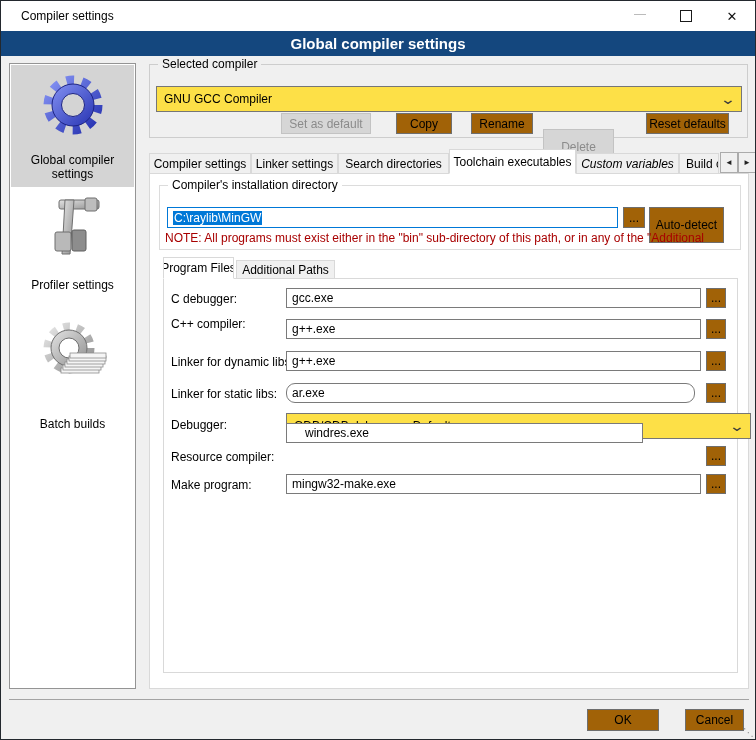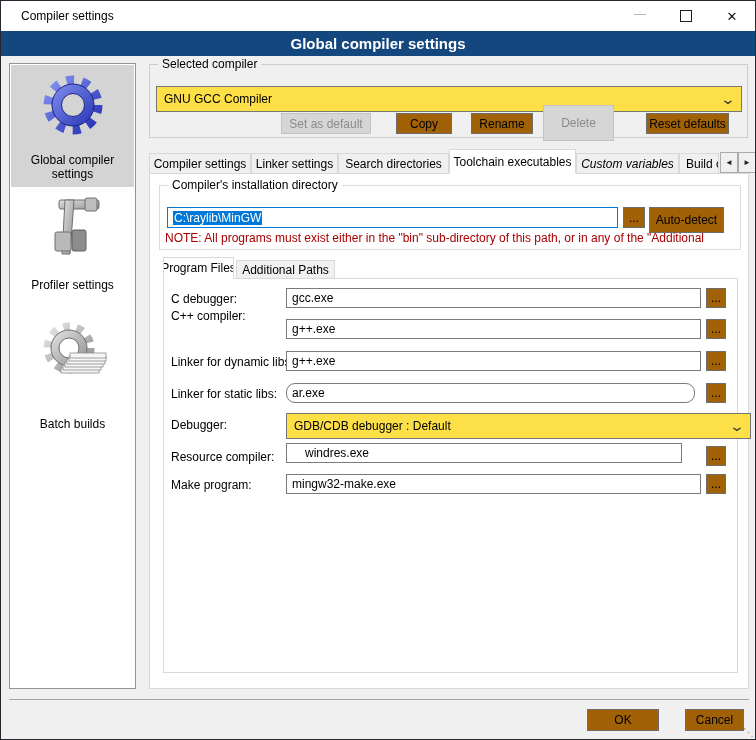--- a/index.html
+++ b/index.html
@@ -129,21 +129,21 @@
   <div class="abs gb" style="left:148px;top:63px;width:599px;height:74px;">
     <span class="leg">Selected compiler</span>
   </div>
   <div class="abs combo" style="left:155px;top:85px;width:586px;height:22px;">
     <span>GNU GCC Compiler</span>
     <span class="chev">⌄</span>
   </div>
   <div class="abs btn dis" style="left:280px;top:112px;width:90px;height:21px;">Set as default</div>
   <div class="abs btn" style="left:395px;top:112px;width:56px;height:21px;">Copy</div>
   <div class="abs btn" style="left:470px;top:112px;width:62px;height:21px;">Rename</div>
-  <div class="abs btn dis" style="left:542px;top:104px;width:71px;height:36px;">Delete</div>
+  <div class="abs btn dis" style="left:542px;top:128px;width:71px;height:36px;">Delete</div>
   <div class="abs btn" style="left:645px;top:112px;width:83px;height:21px;">Reset defaults</div>
 
   <div class="abs tab" style="left:148px;top:152px;width:102px;height:21px;">Compiler settings</div>
   <div class="abs tab" style="left:250px;top:152px;width:87px;height:21px;">Linker settings</div>
   <div class="abs tab on" style="left:448px;top:148px;width:127px;height:25px;">Toolchain executables</div>
   <div class="abs tab" style="left:337px;top:152px;width:111px;height:21px;">Search directories</div>
   <div class="abs tab" style="left:575px;top:152px;width:103px;height:21px;font-style:italic;">Custom variables</div>
   <div class="abs tab" style="left:678px;top:152px;width:40px;height:21px;justify-content:flex-start;padding-left:6px;">Build options</div>
   <div class="abs arrowbtn" style="left:719px;top:151px;width:18px;height:21px;">
     <span>◄</span>
@@ -154,34 +154,34 @@
 
   <div class="abs page" style="left:148px;top:172px;width:600px;height:516px;"></div>
 
   <div class="abs gb gb-white" style="left:158px;top:184px;width:582px;height:65px;z-index:4;">
     <span class="leg leg-white">Compiler's installation directory</span>
   </div>
   <div class="abs input focus" style="left:166px;top:206px;width:451px;height:21px;z-index:5;">
     <span class="seltext">C:\raylib\MinGW</span>
   </div>
   <div class="abs btn" style="left:622px;top:206px;width:22px;height:21px;z-index:5;">...</div>
-  <div class="abs btn" style="left:648px;top:206px;width:75px;height:26px;z-index:5;">Auto-detect</div>
+  <div class="abs btn" style="left:648px;top:206px;width:75px;height:36px;z-index:5;">Auto-detect</div>
   <div class="abs note" style="left:164px;top:230px;width:577px;z-index:5;">NOTE: All programs must exist either in the "bin" sub-directory of this path, or in any of the "Additional</div>
 
   <div class="abs tab on" style="left:162px;top:256px;width:71px;height:22px;z-index:5;">Program Files</div>
   <div class="abs tab" style="left:235px;top:259px;width:99px;height:19px;z-index:4;">Additional Paths</div>
   <div class="abs page" style="left:162px;top:277px;width:575px;height:395px;z-index:2;"></div>
 
   <span class="abs lbl" style="left:170px;top:291px;z-index:5;">C debugger:</span>
   <div class="abs input" style="left:285px;top:287px;width:415px;height:20px;z-index:5;">
     <span>gcc.exe</span>
   </div>
   <div class="abs btn" style="left:705px;top:287px;width:20px;height:20px;z-index:5;">...</div>
 
-  <span class="abs lbl" style="left:170px;top:308px;z-index:5;text-align:center;">C++ compiler:</span>
+  <span class="abs lbl" style="left:170px;top:316px;z-index:5;text-align:center;">C++ compiler:</span>
   <div class="abs input" style="left:285px;top:318px;width:415px;height:20px;z-index:5;">
     <span>g++.exe</span>
   </div>
   <div class="abs btn" style="left:705px;top:318px;width:20px;height:20px;z-index:5;">...</div>
 
   <span class="abs lbl" style="left:170px;top:354px;z-index:5;">Linker for dynamic libs:</span>
   <div class="abs input" style="left:285px;top:350px;width:415px;height:20px;z-index:5;">
     <span>g++.exe</span>
   </div>
   <div class="abs btn" style="left:705px;top:350px;width:20px;height:20px;z-index:5;">...</div>
@@ -192,21 +192,21 @@
   </div>
   <div class="abs btn" style="left:705px;top:382px;width:20px;height:20px;z-index:5;">...</div>
 
   <span class="abs lbl" style="left:170px;top:417px;z-index:5;">Debugger:</span>
   <div class="abs combo" style="left:285px;top:412px;width:465px;height:22px;z-index:5;">
     <span>GDB/CDB debugger : Default</span>
     <span class="chev">⌄</span>
   </div>
 
   <span class="abs lbl" style="left:170px;top:449px;z-index:5;">Resource compiler:</span>
-  <div class="abs input" style="left:285px;top:442px;width:396px;height:20px;z-index:5;padding-left:18px;">
+  <div class="abs input" style="left:285px;top:422px;width:357px;height:20px;z-index:5;padding-left:18px;">
     <span>windres.exe</span>
   </div>
   <div class="abs btn" style="left:705px;top:445px;width:20px;height:20px;z-index:5;">...</div>
 
   <span class="abs lbl" style="left:170px;top:477px;z-index:5;">Make program:</span>
   <div class="abs input" style="left:285px;top:473px;width:415px;height:20px;z-index:5;">
     <span>mingw32-make.exe</span>
   </div>
   <div class="abs btn" style="left:705px;top:473px;width:20px;height:20px;z-index:5;">...</div>
 

